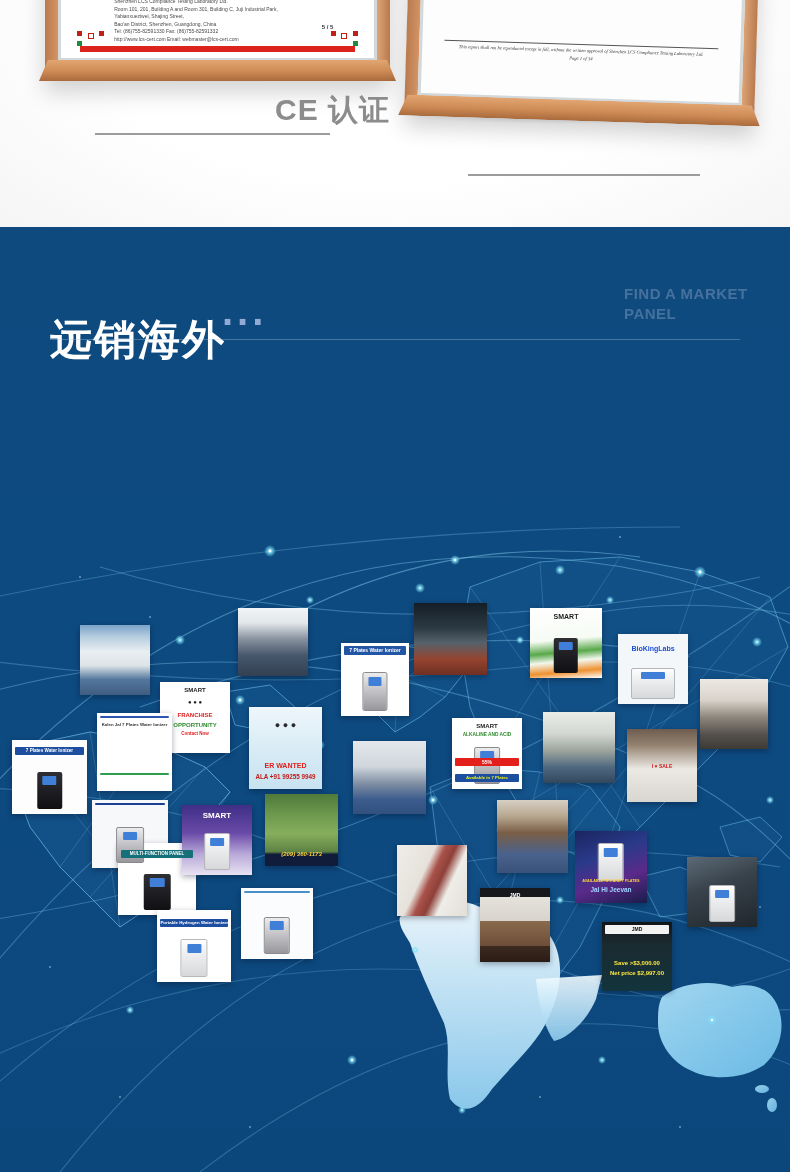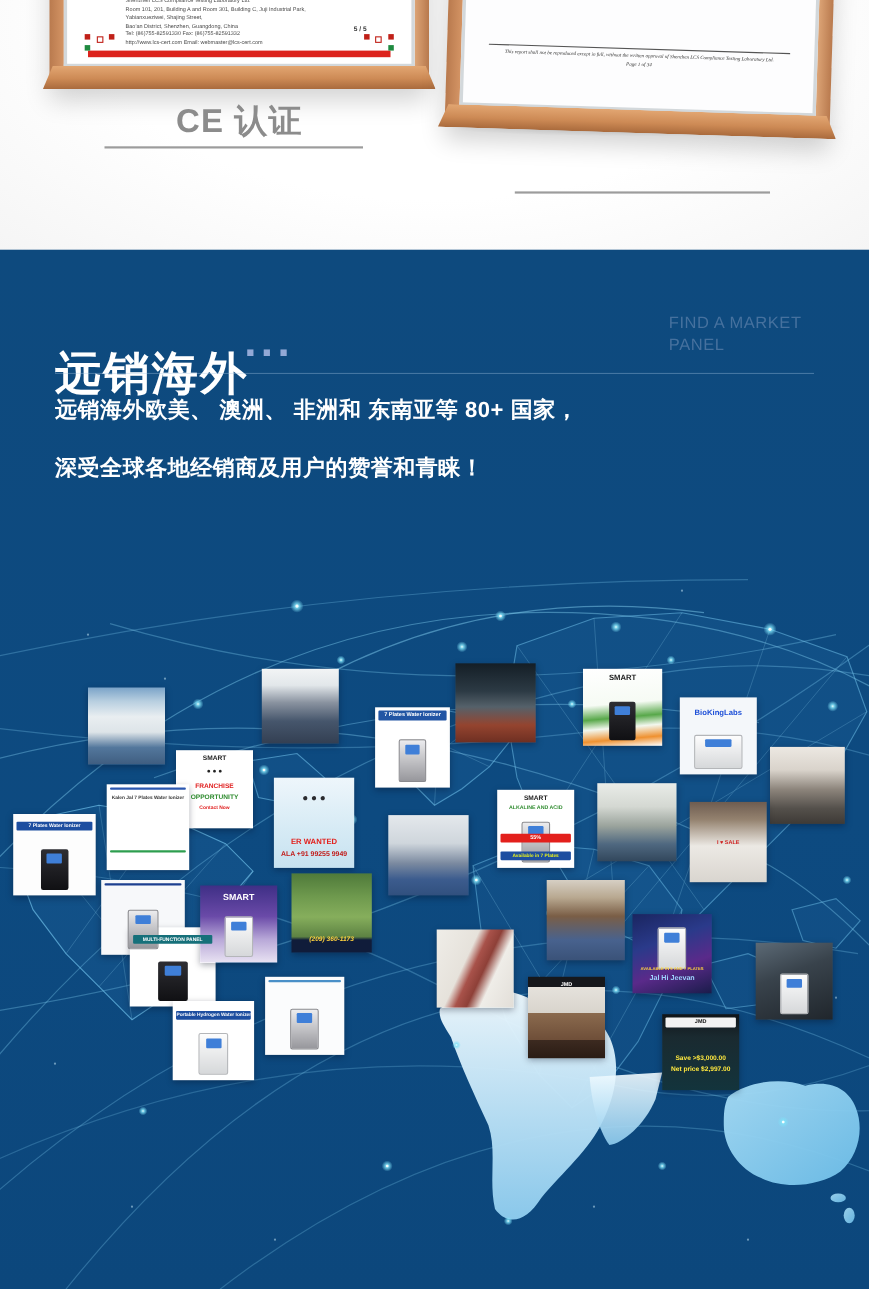--- a/index.html
+++ b/index.html
@@ -25,38 +25,38 @@
   .doc-page{position:absolute;right:13%;bottom:28px;font-size:6px;font-weight:700;color:#333;}
   .redbar{position:absolute;left:6%;right:6%;bottom:6px;height:6px;background:#dc231c;}
   .sq{position:absolute;width:5px;height:5px;}
   .sq.g{background:#1f8a40;}
   .sq.r{background:#c02018;}
   .sq.o{border:1px solid #c02018;width:4px;height:4px;background:#fff;}
   .footnote{position:absolute;left:7%;width:86%;bottom:36px;border-top:1px solid #555;
             padding-top:2px;font-size:4.6px;font-style:italic;color:#333;text-align:center;
             font-family:"Liberation Serif","DejaVu Serif",serif;line-height:1.6;}
   .cert-label{position:absolute;font-size:30px;font-weight:700;color:#8c8c8c;
-              text-align:center;letter-spacing:1px;}
+              text-align:right;letter-spacing:1px;}
   .cert-label.l{left:45px;width:345px;top:90px;}
   .cert-label.r{left:410px;width:350px;top:131px;}
   .cert-underline{position:absolute;height:2px;background:#9c9c9c;}
   .cert-underline.l{left:95px;top:133px;width:235px;}
   .cert-underline.r{left:468px;top:174px;width:232px;}
   .floor-shadow{position:absolute;height:16px;border-radius:50%;
                 background:radial-gradient(ellipse,rgba(0,0,0,.16) 0%,rgba(0,0,0,0) 70%);}
 
   
   .overseas{position:absolute;left:0;top:227px;width:790px;height:945px;
             background:linear-gradient(180deg,#0e4a7e 0%,#0d4a80 55%,#0c477c 100%);overflow:hidden;}
   .ov-title{position:absolute;left:50px;top:50px;font-size:42px;font-weight:800;color:#ffffff;
             letter-spacing:2px;}
   .ov-dots{position:absolute;left:222px;top:62px;font-size:40px;font-weight:800;color:#93a9d6;
            letter-spacing:4px;}
-  .ov-en{position:absolute;left:608px;top:57px;width:130px;font-size:15px;line-height:1.3;
-         font-weight:400;color:#46719e;letter-spacing:.5px;}
+  .ov-en{position:absolute;left:624px;top:57px;width:130px;font-size:15px;line-height:1.3;
+         font-weight:700;color:#46719e;letter-spacing:.5px;}
   .ov-divider{position:absolute;left:50px;top:112px;width:690px;height:1px;
               background:rgba(170,200,228,.35);}
   .ov-desc{position:absolute;left:50px;margin:0;font-size:20px;font-weight:700;color:#ffffff;
            letter-spacing:.5px;}
   .ov-desc.d1{top:132px;}
   .ov-desc.d2{top:185px;}
 
   .map-svg{position:absolute;left:0;top:0;width:790px;height:945px;}
 
   
@@ -242,22 +242,20 @@
       </g>
     </svg>
 
     <h2 class="ov-title">远销海外</h2>
     <span class="ov-dots">...</span>
     <div class="ov-en">
       <div>FIND A MARKET</div>
       <div>PANEL</div>
     </div>
     <div class="ov-divider"></div>
-    <p class="ov-desc d1">远销海外欧美、 澳洲、 非洲和 东南亚等 80+ 国家，</p>
-    <p class="ov-desc d2">深受全球各地经销商及用户的赞誉和青睐！</p>
 
     <div id="photo-layer">
         <div class="tile" style="left: 80px; top: 398px; width: 70px; height: 70px; background: linear-gradient(rgb(122, 163, 200) 0%, rgb(184, 207, 224) 18%, rgb(233, 238, 241) 38%, rgb(221, 228, 232) 58%, rgb(83, 119, 156) 78%, rgb(63, 93, 128) 100%);"></div>
         <div class="tile" style="left: 238px; top: 381px; width: 70px; height: 68px; background: linear-gradient(rgb(242, 244, 245) 0%, rgb(226, 231, 234) 22%, rgb(138, 147, 160) 45%, rgb(70, 86, 108) 70%, rgb(51, 63, 82) 100%);"></div>
         <div class="tile" style="left: 341px; top: 416px; width: 68px; height: 73px; background: rgb(255, 255, 255);">
           <div class="device device-silver"></div>
           <div class="tl" style="color: rgb(255, 255, 255); font-size: 5px; font-weight: 700; background: rgb(34, 85, 164);">7 Plates Water Ionizer</div>
         </div>
         <div class="tile" style="left: 414px; top: 376px; width: 73px; height: 72px; background: linear-gradient(rgb(20, 30, 38) 0%, rgb(44, 58, 68) 35%, rgb(85, 97, 106) 55%, rgb(148, 68, 47) 78%, rgb(110, 47, 34) 100%);"></div>
         <div class="tile" style="left: 530px; top: 381px; width: 72px; height: 70px; background: linear-gradient(175deg, rgb(255, 255, 255) 0%, rgb(246, 251, 244) 45%, rgb(88, 168, 74) 62%, rgb(242, 247, 238) 74%, rgb(239, 145, 48) 88%, rgb(255, 255, 255) 100%);">

